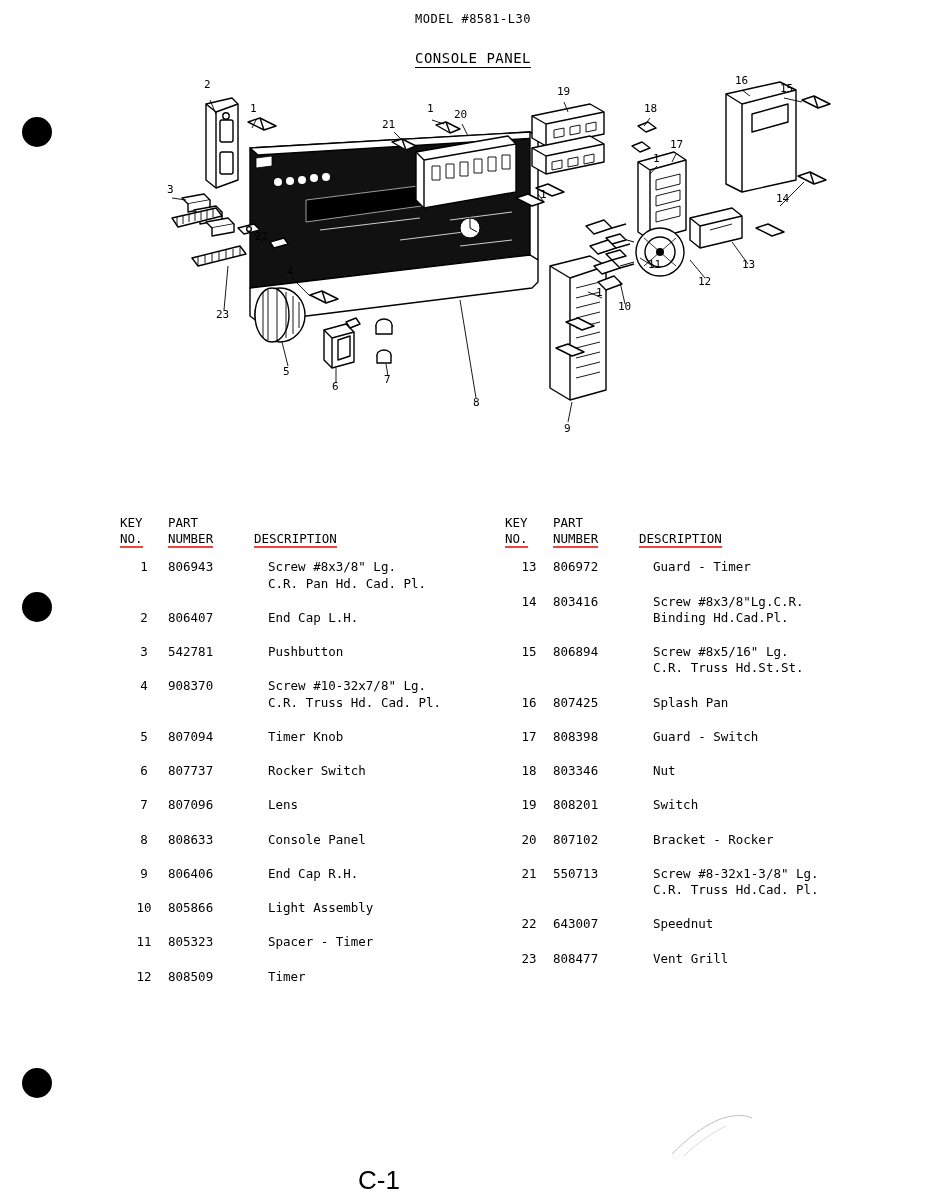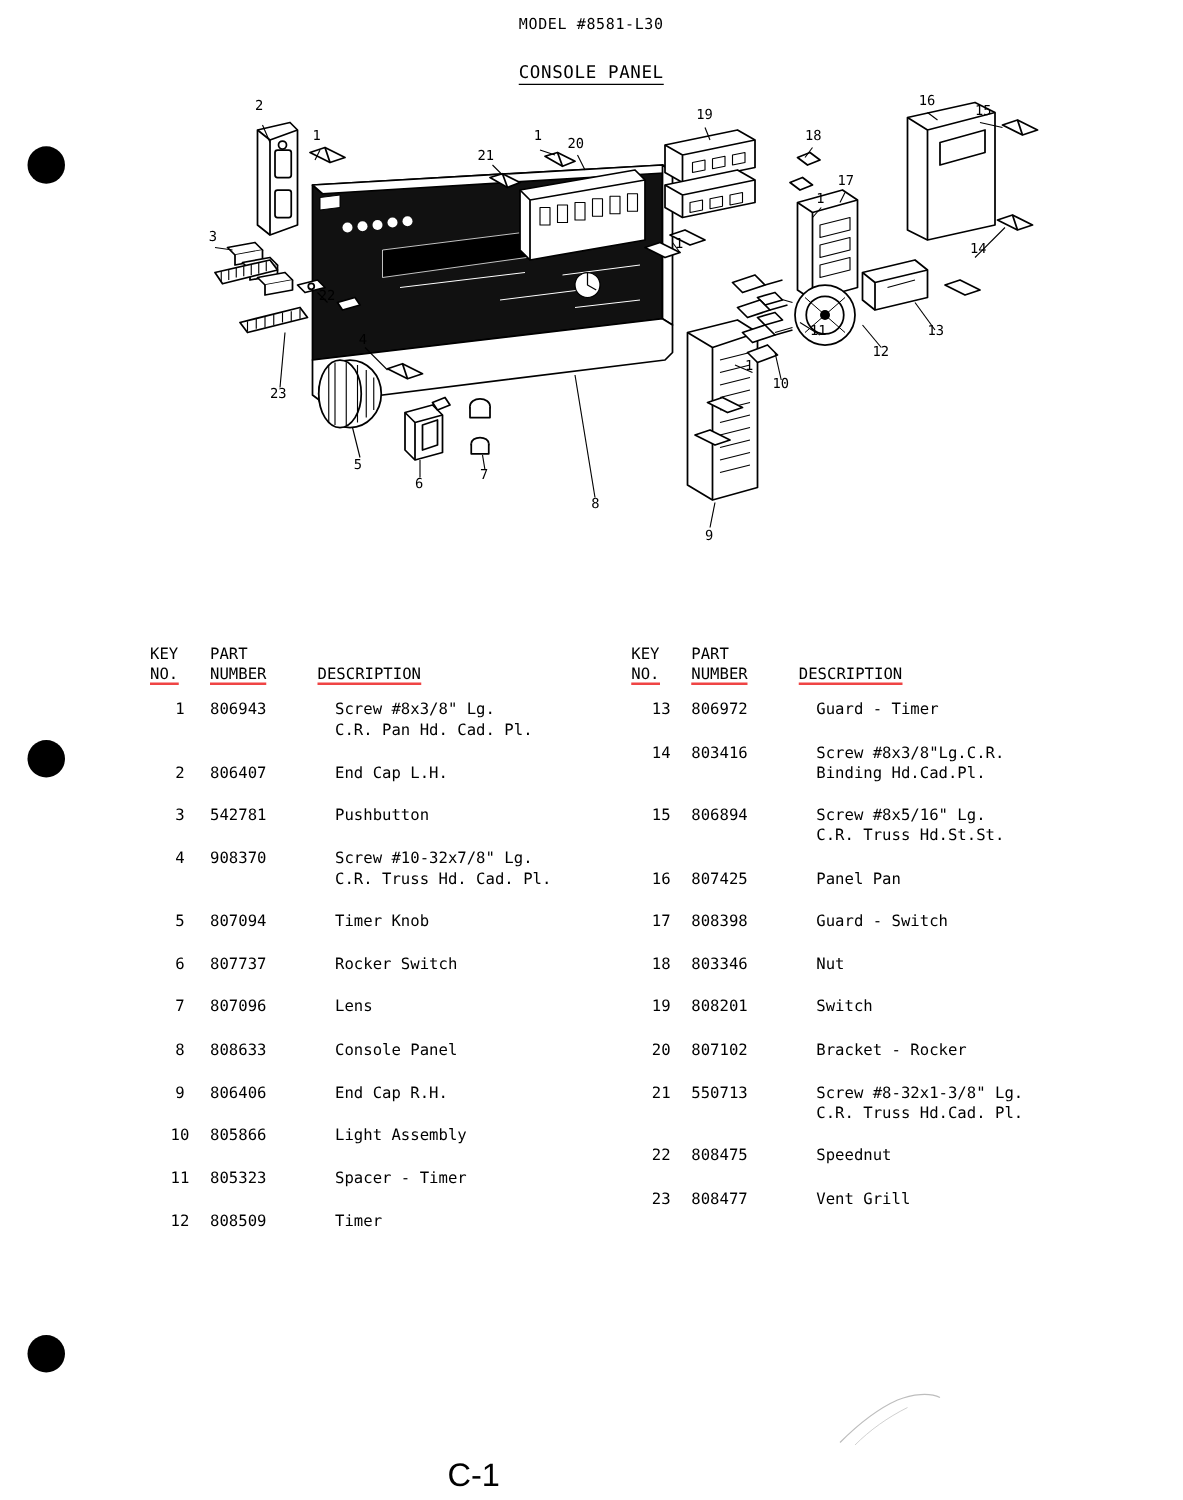--- a/index.html
+++ b/index.html
@@ -501,21 +501,21 @@
           </tr>
         <tr>
             <td class="c-key">15</td>
             <td class="c-part">806894</td>
             <td class="c-desc">Screw #8x5/16" Lg.
 C.R. Truss Hd.St.St.</td>
           </tr>
         <tr>
             <td class="c-key">16</td>
             <td class="c-part">807425</td>
-            <td class="c-desc">Panel Pan</td>
+            <td class="c-desc">Splash Pan</td>
           </tr>
         <tr>
             <td class="c-key">17</td>
             <td class="c-part">808398</td>
             <td class="c-desc">Guard - Switch</td>
           </tr>
         <tr>
             <td class="c-key">18</td>
             <td class="c-part">803346</td>
             <td class="c-desc">Nut</td>
@@ -531,21 +531,21 @@
             <td class="c-desc">Bracket - Rocker</td>
           </tr>
         <tr>
             <td class="c-key">21</td>
             <td class="c-part">550713</td>
             <td class="c-desc">Screw #8-32x1-3/8" Lg.
 C.R. Truss Hd.Cad. Pl.</td>
           </tr>
         <tr>
             <td class="c-key">22</td>
-            <td class="c-part">808475</td>
+            <td class="c-part">643007</td>
             <td class="c-desc">Speednut</td>
           </tr>
         <tr>
             <td class="c-key">23</td>
             <td class="c-part">808477</td>
             <td class="c-desc">Vent Grill</td>
           </tr>
       </tbody>
     </table>
   </div>

